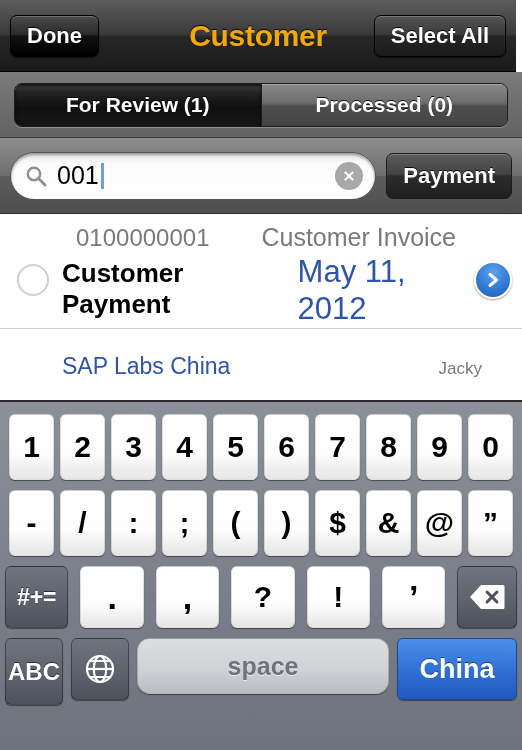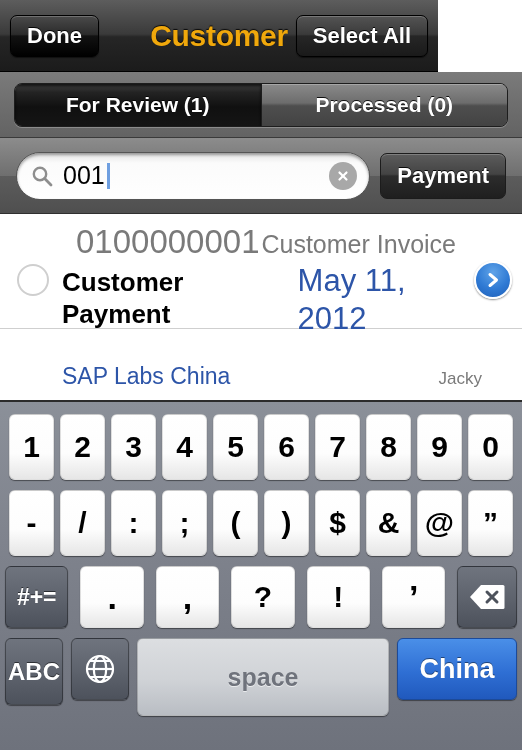--- a/index.html
+++ b/index.html
@@ -7,21 +7,21 @@
     width: 522px; height: 750px;
     font-family: "Liberation Sans", sans-serif;
     background: #ffffff;
     overflow: hidden;
     -webkit-font-smoothing: antialiased;
   }
   #app { position: relative; width: 522px; height: 750px; }
 
   
   .navbar {
-    position: absolute; left: 0; top: 0; width: 438px; height: 72px;
+    position: absolute; left: 0; top: 0; width: 516px; height: 72px;
     background: linear-gradient(to bottom, #5d5d5d 0%, #3a3a3a 48%, #262626 52%, #1b1b1b 100%);
     border-bottom: 1px solid #000;
     display: flex; align-items: center; justify-content: space-between;
     padding: 0 10px;
   }
   .nav-btn {
     border: 1px solid #000;
     border-radius: 7px;
     padding: 9px 16px;
     font-size: 22px; font-weight: bold; color: #ffffff;
@@ -67,21 +67,21 @@
     background: linear-gradient(to bottom, #8a8a8a 0%, #6d6d6d 45%, #4e4e4e 52%, #434343 100%);
     box-shadow: inset 0 1px 0 rgba(255,255,255,0.25);
   }
   .seg.off + .seg.on, .seg.on + .seg.off { border-left: 1px solid #1d1d1d; }
 
   
   .searchbar {
     position: absolute; left: 0; top: 138px; width: 522px; height: 76px;
     background: linear-gradient(to bottom, #8c8c8c 0%, #6f6f6f 50%, #5c5c5c 51%, #4f4f4f 100%);
     border-bottom: 1px solid #2f2f2f;
-    display: flex; align-items: center; padding: 0 16px; gap: 10px;
+    display: flex; align-items: center; padding: 0 10px; gap: 10px;
   }
   .searchfield {
     flex: 1; height: 48px; position: relative;
     background: linear-gradient(to bottom, #e4e4e4 0%, #fbfbfb 22%, #ffffff 100%);
     border: 1px solid #555; border-radius: 24px;
     box-shadow: inset 0 2px 3px rgba(0,0,0,0.35);
     display: flex; align-items: center; padding: 0 14px;
   }
   .mag { width: 22px; height: 22px; flex: 0 0 auto; margin-right: 10px; }
   .search-value {
@@ -121,21 +121,21 @@
   .radio {
     position: absolute; left: 17px; top: 50px;
     width: 32px; height: 32px; border-radius: 50%;
     border: 2px solid #cfcfcf; background: #fff; cursor: pointer;
   }
   .row-body { margin-left: 48px; margin-right: 0; }
   .row-line {
     display: flex; justify-content: space-between; align-items: baseline;
     line-height: 1.22;
   }
-  .r-docnum { font-size: 33px; color: #7a7a7a; padding-left: 14px; }
+  .r-docnum { font-size: 24px; color: #7a7a7a; padding-left: 14px; }
   .r-doctype { font-size: 25px; color: #7a7a7a; padding-right: 52px; }
   .r-title { font-size: 26px; font-weight: bold; color: #000; }
   .r-date { font-size: 31px; color: #2d55a8; padding-right: 26px; }
   .r-org { font-size: 23px; color: #2d55a8; margin-top: 24px; }
   .r-user { font-size: 17px; color: #7a7a7a; padding-right: 26px; }
   .disclosure {
     position: absolute; right: 10px; top: 47px;
     width: 38px; height: 38px; border-radius: 50%;
     background: radial-gradient(circle at 50% 28%, #5fa3e8 0%, #2f7ad4 55%, #1f5fb8 100%);
     border: 2px solid #fff;
@@ -182,21 +182,21 @@
     border: 1px solid rgba(0,0,0,0.18);
     color: #6f737c; font-size: 25px; text-shadow: 0 1px 0 rgba(255,255,255,0.6);
   }
   .k-num { width: 45px; height: 66px; }
   .k-sym { width: 45px; height: 66px; font-size: 30px; }
   .k-modsym { width: 66px; height: 62px; font-size: 23px; }
   .k-punc { width: 66px; height: 62px; font-size: 30px; }
   .k-back { width: 62px; height: 62px; }
   .k-abc { width: 58px; height: 67px; font-size: 24px; text-align: right; }
   .k-globe { width: 58px; height: 62px; }
-  .k-space { flex: 1; height: 78px; }
+  .k-space { flex: 1; height: 56px; border-radius: 13px; }
   .k-search { width: 120px; height: 62px; }
   .k-dot { font-size: 34px; line-height: 0.55; }
 </style>
 </head>
 <body>
 
 <div id="app">
 
   <div class="navbar">
     <div class="nav-btn">Done</div>

